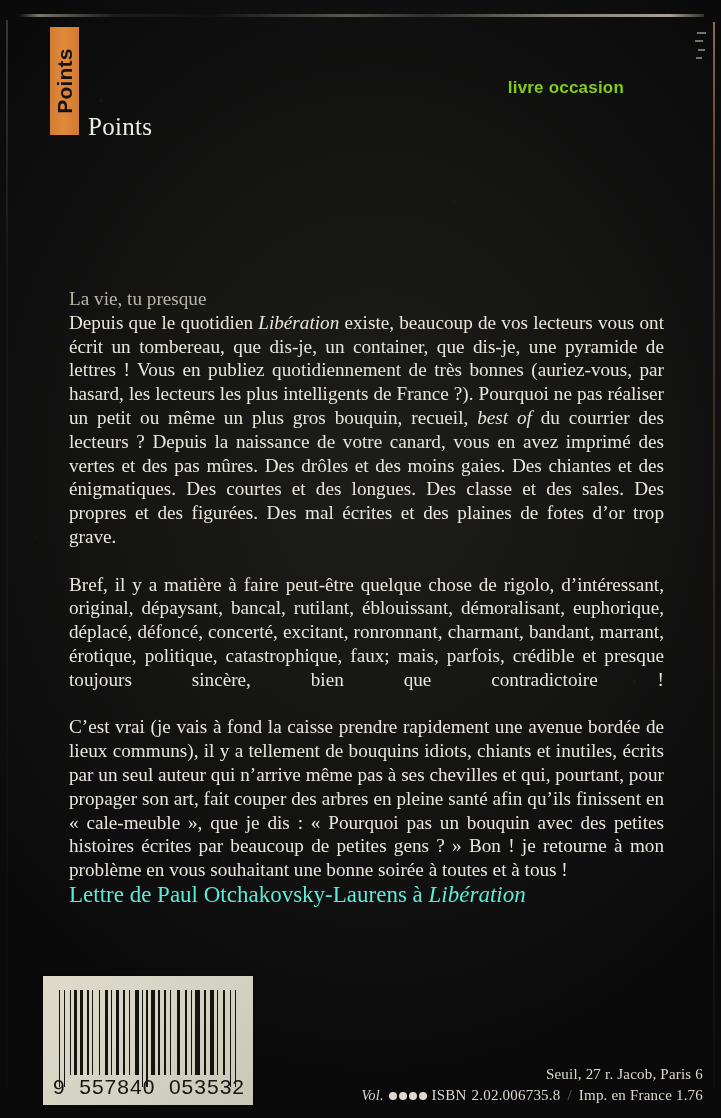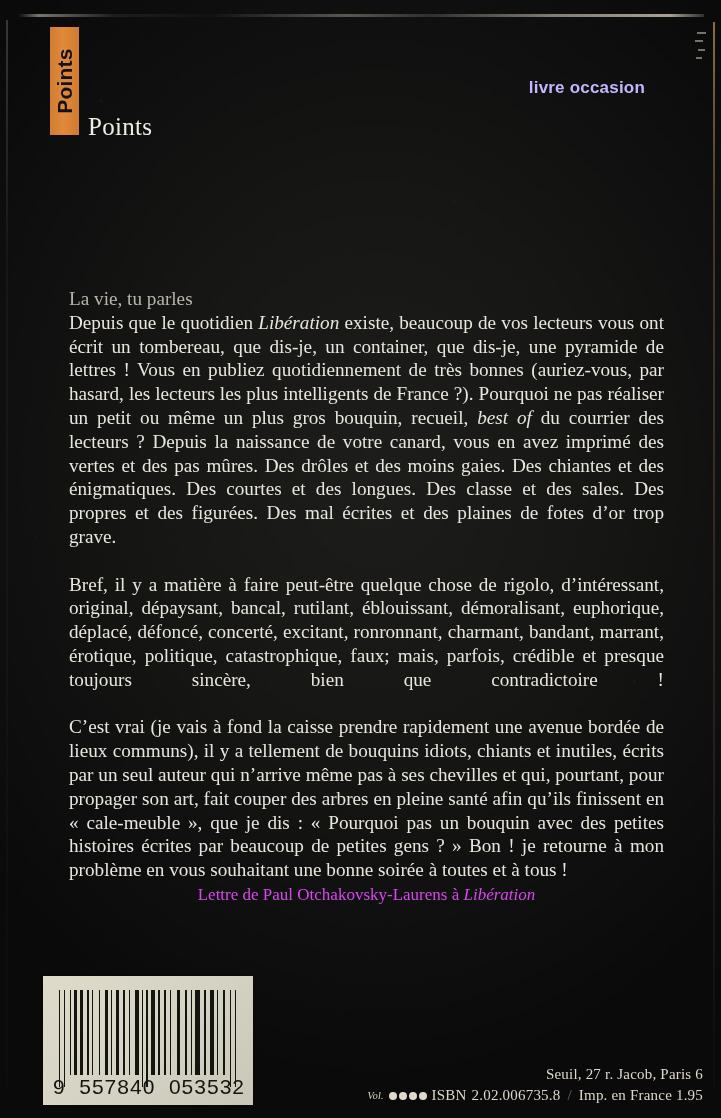--- a/index.html
+++ b/index.html
@@ -117,25 +117,25 @@
     left: 88px; top: 113px;
     font-family: "Liberation Serif", serif;
     font-size: 25px;
     color: #efece4;
     letter-spacing: 0.3px;
   }
 
   
   .livre-occasion {
     position: absolute;
-    right: 76px; top: 78px;
+    right: 97px; top: 78px;
     font-family: "Liberation Sans", sans-serif;
     font-size: 17px;
     font-weight: 700;
-    color: #c4b5fd;
+    color: #84cc16;
     letter-spacing: 0.2px;
   }
 
   
   .blurb {
     position: absolute;
     left: 69px; top: 287px;
     width: 595px;
     color: #e9e6dd;
     font-family: "Liberation Serif", serif;
@@ -153,24 +153,24 @@
   .blurb p {
     margin: 0;
     text-align: justify;
     text-indent: 0;
   }
   .blurb p:last-of-type { text-align: justify; }
   .blurb em { font-style: italic; }
   .attribution {
     display: block;
     margin-top: 0;
-    text-align: center;
-    font-size: 17px;
+    text-align: left;
+    font-size: 23px;
     line-height: 26px;
-    color: #d946ef;
+    color: #5eead4;
   }
   
   .blurb p::after {
     content: "";
     display: inline-block;
     width: 100%;
   }
   .blurb p.nostretch::after { display: none; }
 
   
@@ -220,21 +220,21 @@
     letter-spacing: 0.2px;
   }
   .imprint .line1 { display: block; }
   .imprint .line2 {
     display: flex;
     align-items: center;
     justify-content: flex-end;
     gap: 5px;
     white-space: nowrap;
   }
-  .imprint .vol { font-style: italic; font-size: 10px; }
+  .imprint .vol { font-style: italic; font-size: 14px; }
   .imprint .dots { display: inline-flex; gap: 2px; align-items: center; }
   .imprint .dots i {
     width: 8px; height: 8px; border-radius: 50%;
     background: #ded9cc; display: block;
   }
   .imprint .sep { opacity: 0.45; padding: 0 2px; }
 </style>
 </head>
 <body>
 
@@ -253,21 +253,21 @@
   </div>
 
   <div class="points-band">
     <span class="vtext">Points</span>
   </div>
   <div class="series-name">Points</div>
 
   <div class="livre-occasion">livre occasion</div>
 
   <div class="blurb">
-    <span class="lede">La vie, tu parles</span>
+    <span class="lede">La vie, tu presque</span>
     <div id="blurb-body">
         <p><span>Depuis que le quotidien </span><em>Libération</em><span> existe, beaucoup de vos lecteurs vous ont écrit un tombereau, que dis-je, un container, que dis-je, une pyramide de lettres ! Vous en publiez quotidiennement de très bonnes (auriez-vous, par hasard, les lecteurs les plus intelligents de France ?). Pourquoi ne pas réaliser un petit ou même un plus gros bouquin, recueil, </span><em>best of</em><span> du courrier des lecteurs ? Depuis la naissance de votre canard, vous en avez imprimé des vertes et des pas mûres. Des drôles et des moins gaies. Des chiantes et des énigmatiques. Des courtes et des longues. Des classe et des sales. Des propres et des figurées. Des mal écrites et des plaines de fotes d’or trop grave.</span></p>
         <p><span>Bref, il y a matière à faire peut-être quelque chose de rigolo, d’intéressant, original, dépaysant, bancal, rutilant, éblouissant, démoralisant, euphorique, déplacé, défoncé, concerté, excitant, ronronnant, charmant, bandant, marrant, érotique, politique, catastrophique, faux; mais, parfois, crédible et presque toujours sincère, bien que contradictoire !</span></p>
         <p class="nostretch"><span>C’est vrai (je vais à fond la caisse prendre rapidement une avenue bordée de lieux communs), il y a tellement de bouquins idiots, chiants et inutiles, écrits par un seul auteur qui n’arrive même pas à ses chevilles et qui, pourtant, pour propager son art, fait couper des arbres en pleine santé afin qu’ils finissent en « cale-meuble », que je dis : « Pourquoi pas un bouquin avec des petites histoires écrites par beaucoup de petites gens ? » Bon ! je retourne à mon problème en vous souhaitant une bonne soirée à toutes et à tous !</span></p>
       </div>
     <span class="attribution">
       <span>Lettre de Paul Otchakovsky-Laurens à </span><em>Libération</em>
     </span>
   </div>
 
@@ -346,16 +346,16 @@
       <span class="vol">Vol.</span>
       <span class="dots">
           <i></i>
           <i></i>
           <i></i>
           <i></i>
         </span>
       <span>ISBN</span>
       <span>2.02.006735.8</span>
       <span class="sep">/</span>
-      <span>Imp. en France 1.95</span>
+      <span>Imp. en France 1.76</span>
     </span>
   </div>
 </div>
 
 </body></html>

